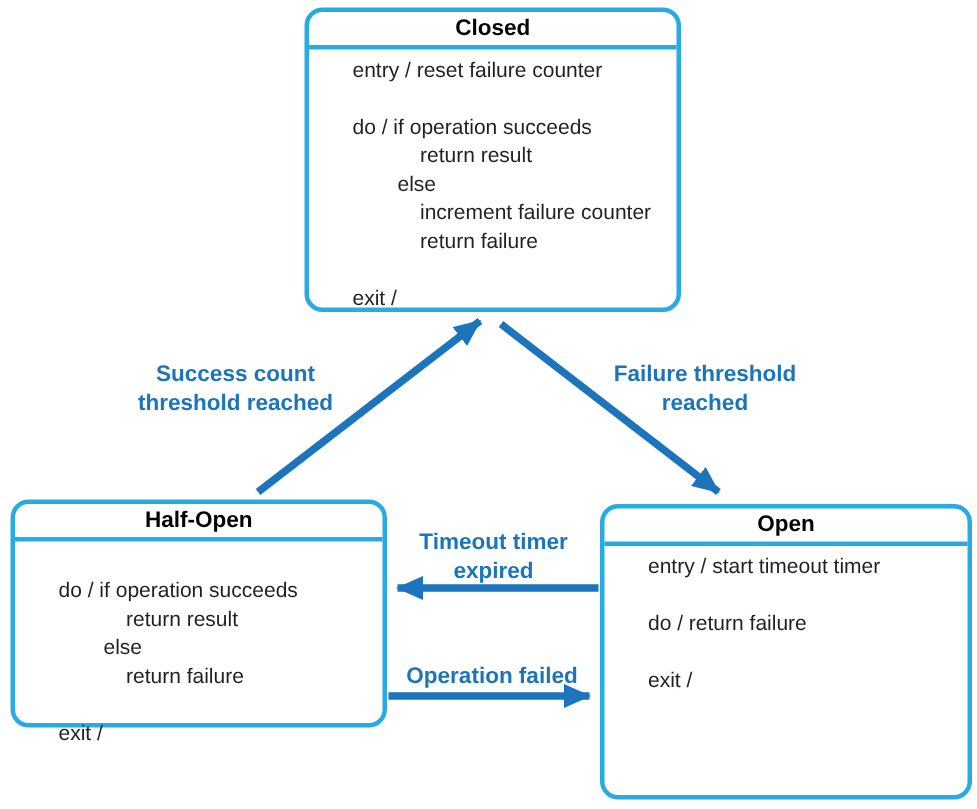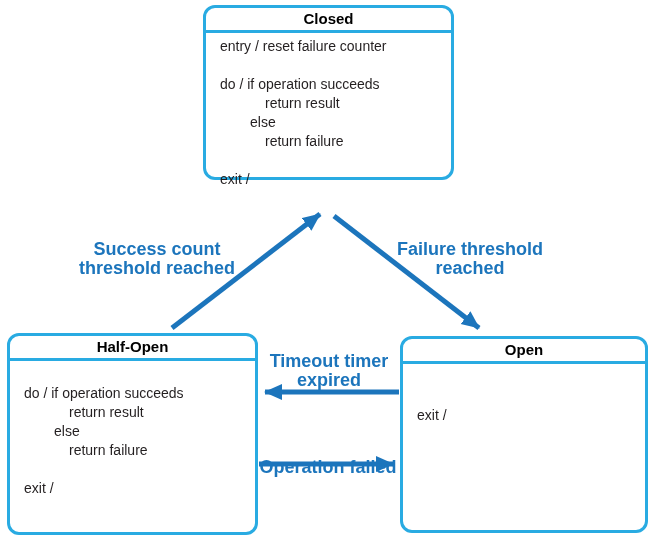--- a/index.html
+++ b/index.html
@@ -30,59 +30,59 @@
   .arrows .head { fill: var(--arrow); }
 
   .state-box {
     position: absolute;
     box-sizing: border-box;
     background: var(--background);
     border: 3px solid var(--box-border);
     border-radius: 12px;
     z-index: 2;
   }
-  .state-box.closed    { left: 203px; top: 5px;   width: 251px; height: 175px; }
-  .state-box.half-open { left: 7px;   top: 333px; width: 251px; height: 202px; }
+  .state-box.closed    { left: 203px; top: 5px;   width: 251px; height: 203px; }
+  .state-box.half-open { left: 7px;   top: 333px; width: 251px; height: 152px; }
   .state-box.open      { left: 400px; top: 336px; width: 248px; height: 197px; }
 
   .state-title {
     font-weight: bold;
     font-size: 15px;
     line-height: 18px;
     padding: 2px 0 2px;
     color: var(--title-text);
     text-align: center;
     border-bottom: 3px solid var(--box-border);
   }
-  .state-body { padding: 4px 4px 12px 14px; }
+  .state-body { padding: 4px 4px 12px 14px; margin-left: 15px; }
   .code-line {
     height: 19px;
     line-height: 19px;
     font-size: 14px;
     color: var(--body-text);
     white-space: pre;
     overflow: hidden;
   }
   .indent-1 { padding-left: 30px; }
   .indent-2 { padding-left: 45px; }
 
   .arrow-label {
     position: absolute;
     font-weight: bold;
-    font-size: 18px;
+    font-size: 15px;
     line-height: 19px;
     color: var(--label-text);
     text-align: center;
     white-space: pre-line;
     z-index: 4;
   }
   #label-success  { left: 52px;  top: 240px; width: 210px; }
   #label-failure  { left: 365px; top: 240px; width: 210px; }
   #label-timeout  { left: 254px; top: 352px; width: 150px; }
-  #label-opfailed { left: 238px; top: 458px; width: 180px; }
+  #label-opfailed { left: 238px; top: 441px; width: 180px; }
 </style>
 </head>
 <body>
 
 <div class="canvas">
 
   <svg class="arrows" viewBox="0 0 651 539" xmlns="http://www.w3.org/2000/svg">
     <defs>
       <marker id="arrowhead" markerUnits="userSpaceOnUse" markerWidth="20" markerHeight="18" refX="17" refY="8" orient="auto">
         <path class="head" d="M0,0 L18,8 L0,16 Z"></path>
@@ -95,20 +95,21 @@
   </svg>
 
   <div class="state-box closed">
     <div class="state-title">Closed</div>
     <div class="state-body">
         <div class="code-line indent-0">entry / reset failure counter</div>
         <div class="code-line indent-0"></div>
         <div class="code-line indent-0">do / if operation succeeds</div>
         <div class="code-line indent-2">return result</div>
         <div class="code-line indent-1">else</div>
+        <div class="code-line indent-2">increment failure counter</div>
         <div class="code-line indent-2">return failure</div>
         <div class="code-line indent-0"></div>
         <div class="code-line indent-0">exit /</div>
       </div>
   </div>
 
   <div class="state-box half-open">
     <div class="state-title">Half-Open</div>
     <div class="state-body">
         <div class="code-line indent-0"></div>
@@ -117,21 +118,23 @@
         <div class="code-line indent-1">else</div>
         <div class="code-line indent-2">return failure</div>
         <div class="code-line indent-0"></div>
         <div class="code-line indent-0">exit /</div>
       </div>
   </div>
 
   <div class="state-box open">
     <div class="state-title">Open</div>
     <div class="state-body">
+        <div class="code-line indent-0">entry / start timeout timer</div>
         <div class="code-line indent-0"></div>
+        <div class="code-line indent-0">do / return failure</div>
         <div class="code-line indent-0"></div>
         <div class="code-line indent-0">exit /</div>
       </div>
   </div>
 
   <div class="arrow-label" id="label-success">Success count
 threshold reached</div>
   <div class="arrow-label" id="label-timeout">Timeout timer
 expired</div>
   <div class="arrow-label" id="label-failure">Failure threshold

